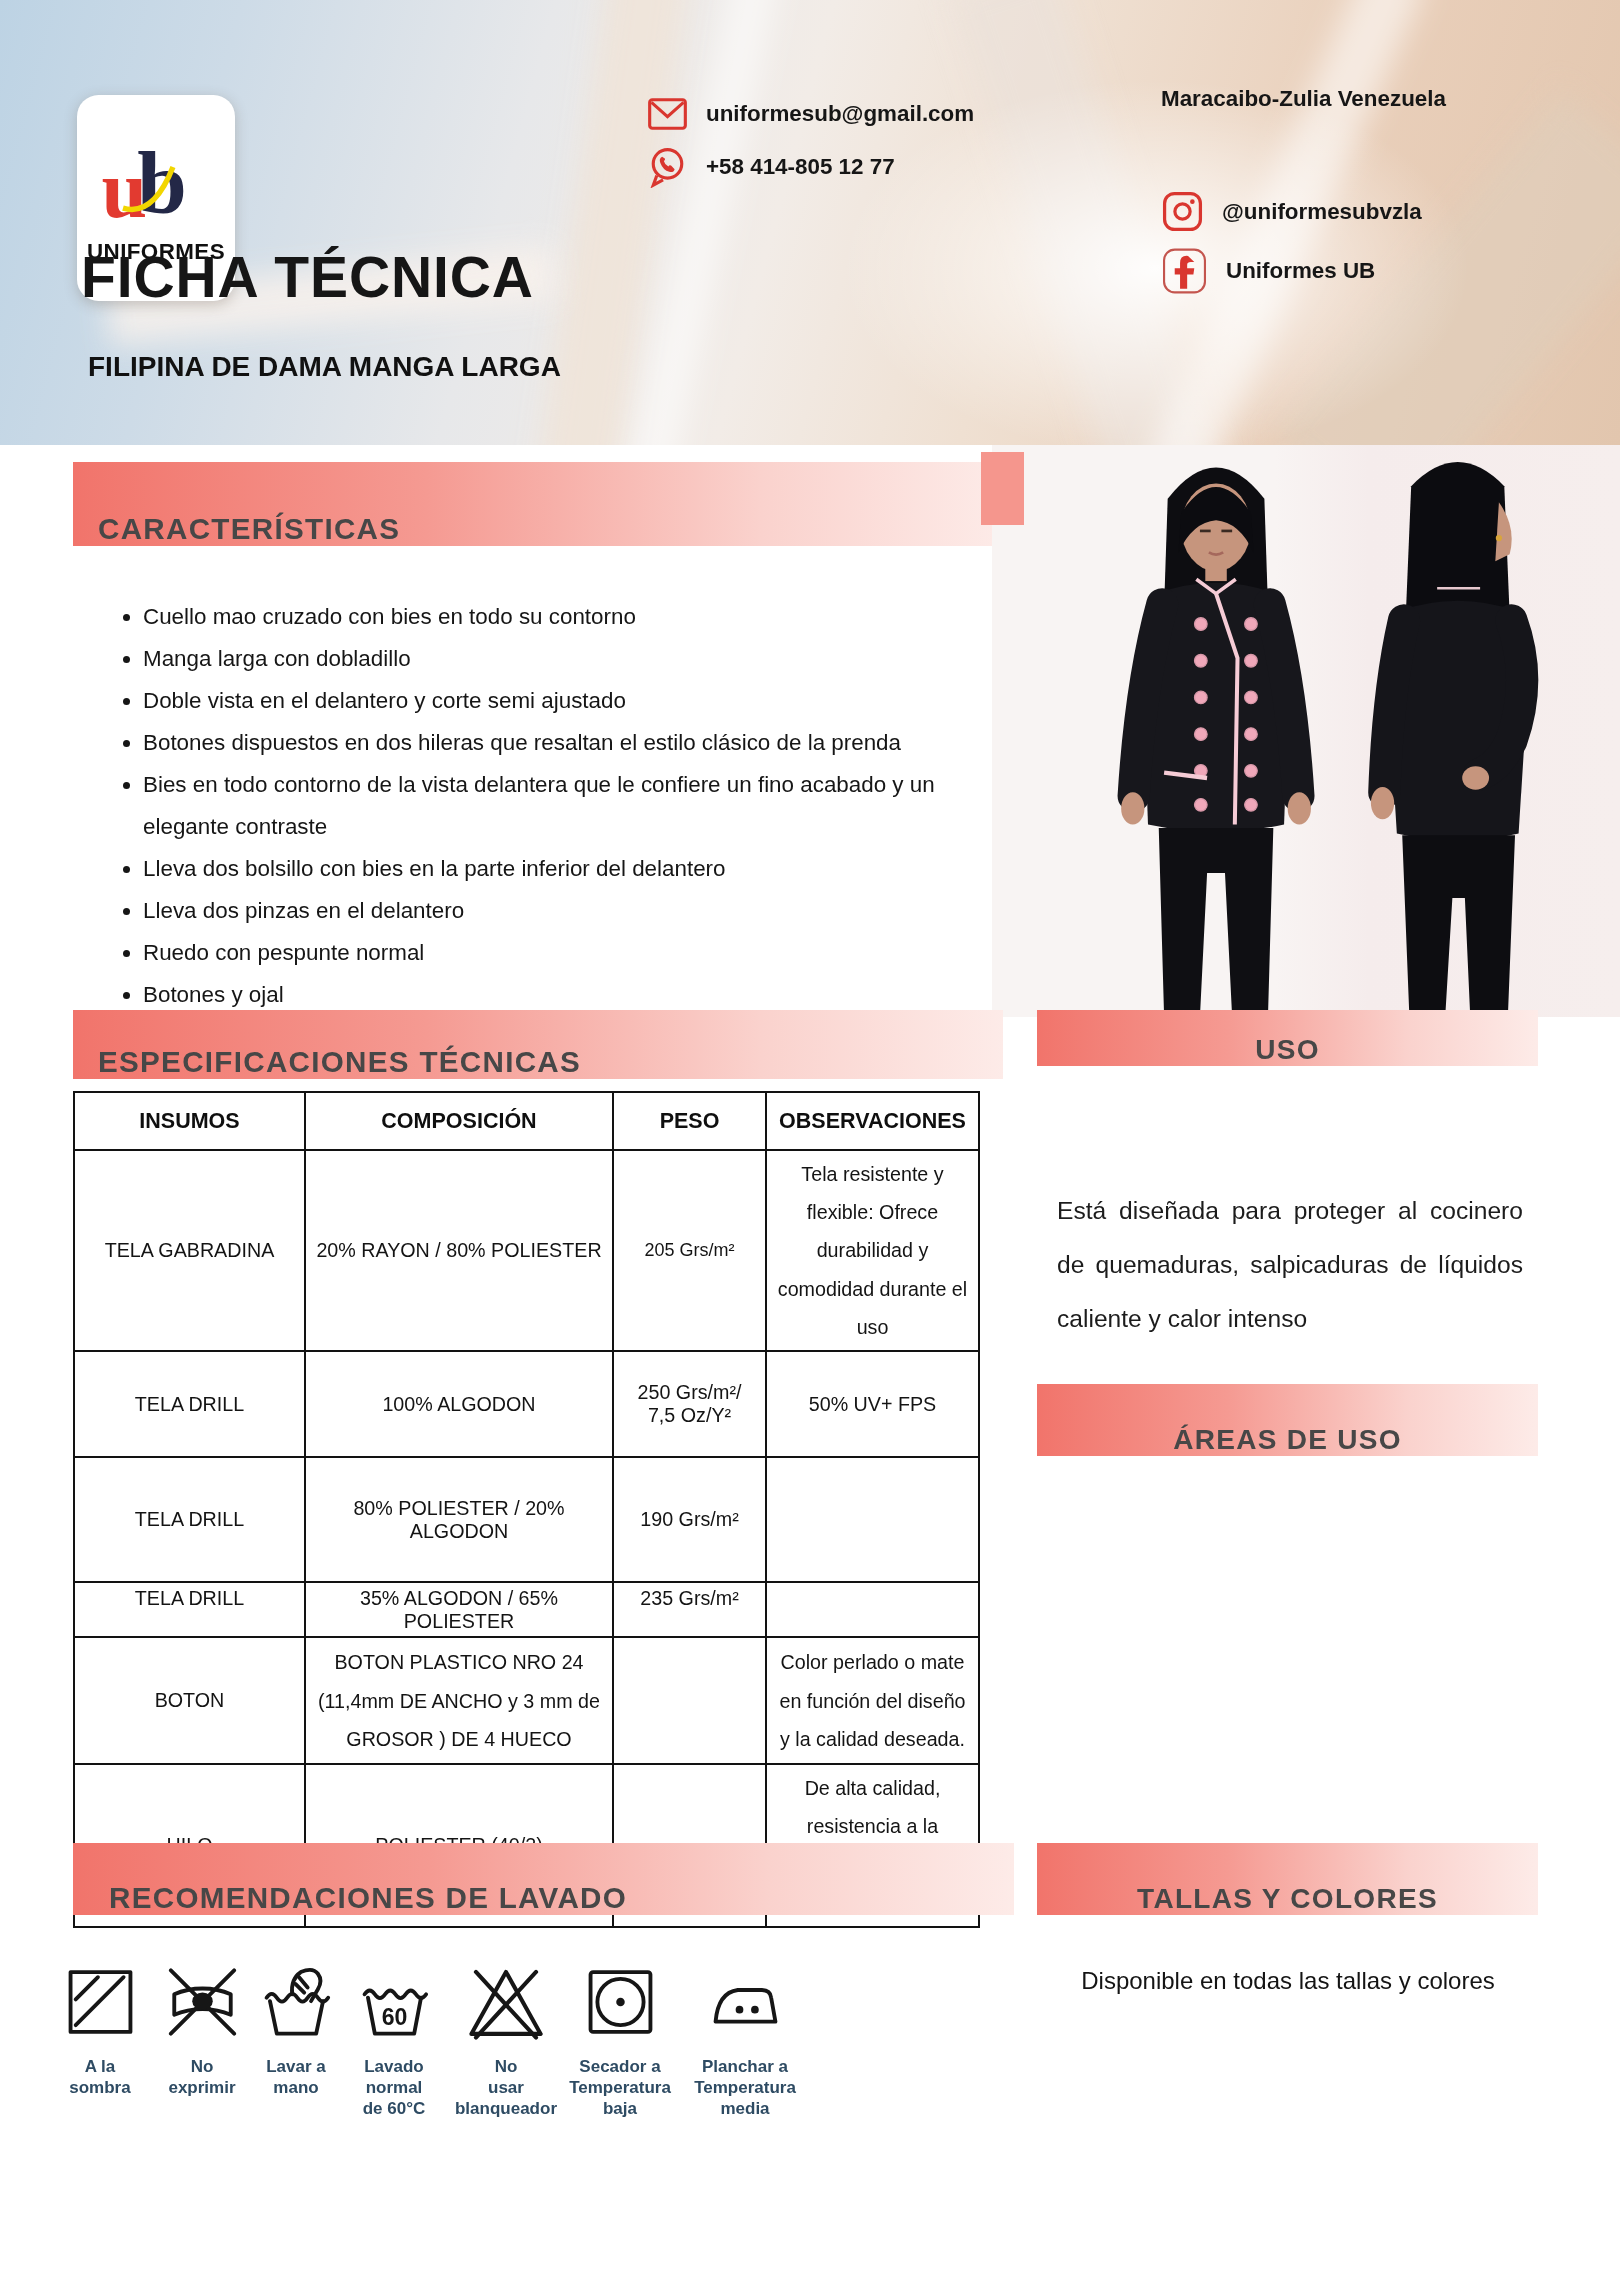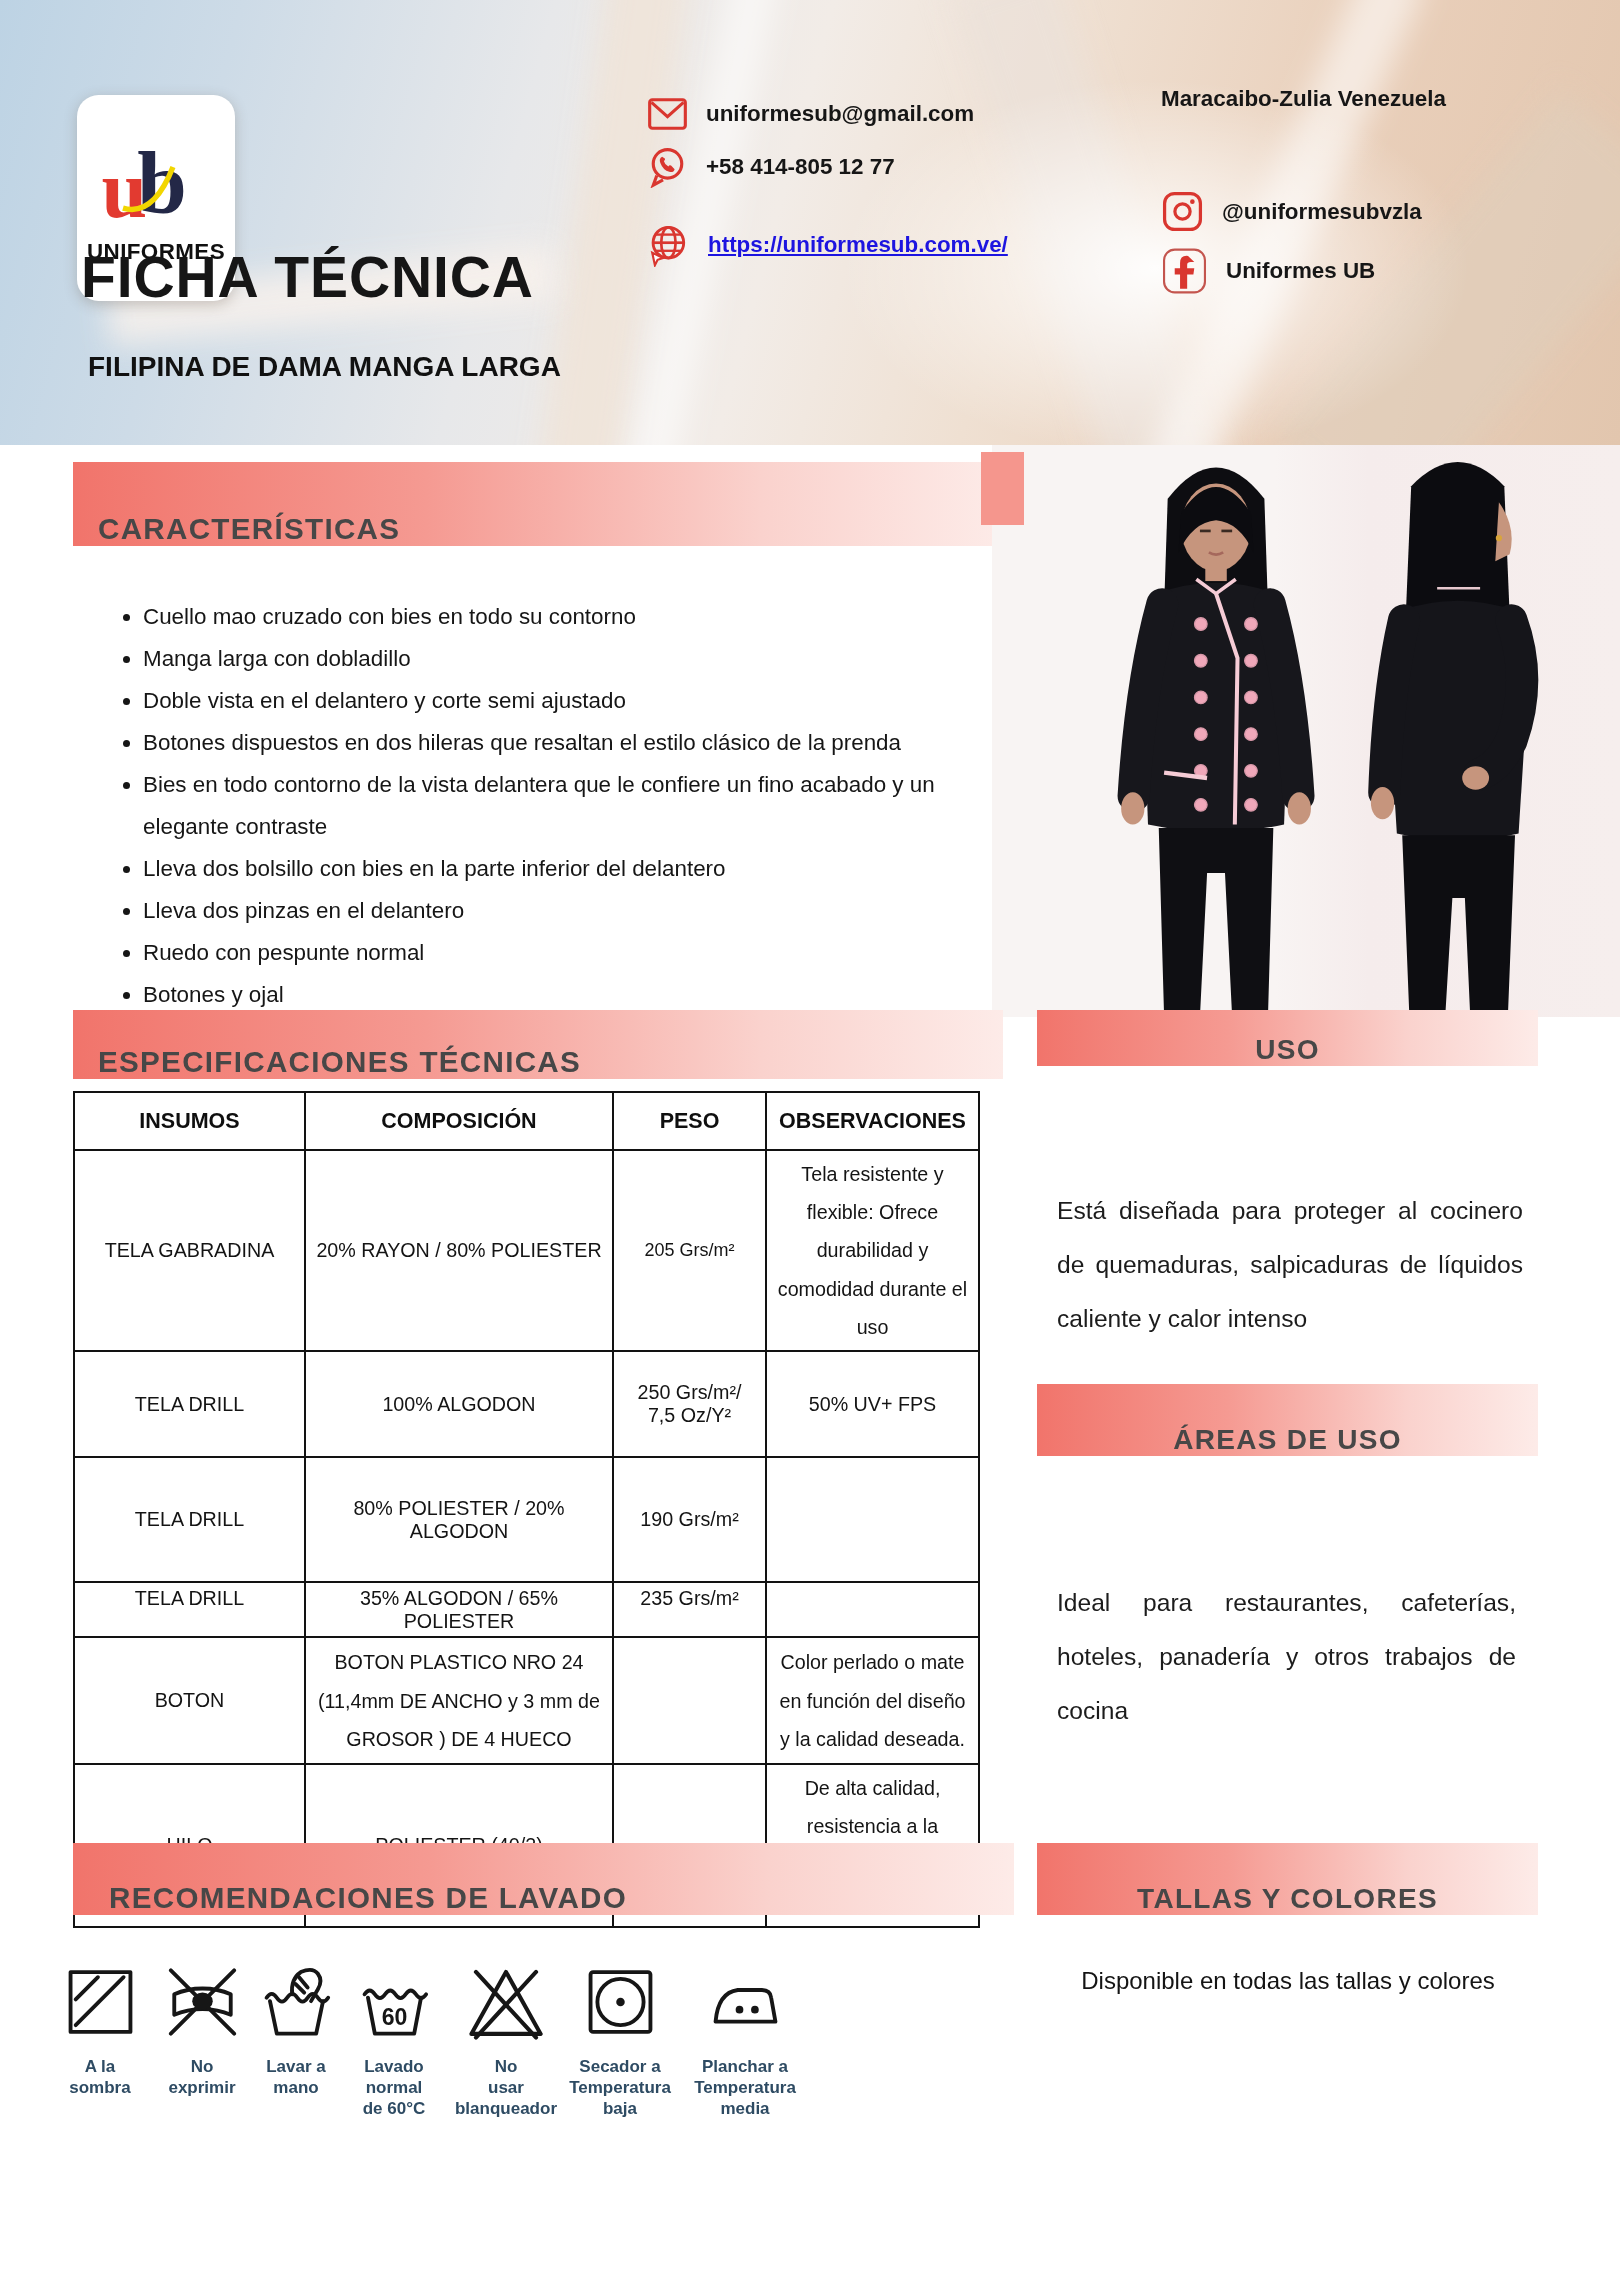--- a/index.html
+++ b/index.html
@@ -103,31 +103,20 @@
 
     <div class="c-row" style="left:647px;top:145px;">
       <svg width="41" height="43" viewBox="0 0 46 48">
         <circle cx="23" cy="21" r="16" stroke="#d9362f" stroke-width="3.5" fill="none"></circle>
         <path d="M11,34 L7,45 L18,39" stroke="#d9362f" stroke-width="3.5" fill="none"></path>
         <path d="M17,13 q-4,2 -2,7 q3,8 10,10 q5,1 6,-3 l-4,-4 q-2,-1 -3,1 q-4,-2 -5,-6 q2,-2 1,-3 z" fill="#d9362f"></path>
       </svg>
       <span class="c-text">+58 414-805 12 77</span>
     </div>
 
-    <div class="c-row" style="left:645px;top:222px;">
-      <svg width="45" height="45" viewBox="0 0 50 50">
-        <circle cx="26" cy="23" r="17" stroke="#d9362f" stroke-width="3.2" fill="none"></circle>
-        <ellipse cx="26" cy="23" rx="8" ry="17" stroke="#d9362f" stroke-width="3" fill="none"></ellipse>
-        <line x1="9" y1="23" x2="43" y2="23" stroke="#d9362f" stroke-width="3"></line>
-        <line x1="11" y1="14" x2="41" y2="14" stroke="#d9362f" stroke-width="2.6"></line>
-        <line x1="11" y1="32" x2="41" y2="32" stroke="#d9362f" stroke-width="2.6"></line>
-        <path d="M8,34 L20,40 L14,42 L11,48 Z" fill="#ffffff" stroke="#d9362f" stroke-width="2.4"></path>
-      </svg>
-      <span class="c-link">https://uniformesub.com.ve/</span>
-    </div>
 
     <div class="c-row" style="left:1161px;top:86px;">
       <span class="c-text">Maracaibo-Zulia Venezuela</span>
     </div>
 
     <div class="c-row" style="left:1161px;top:190px;">
       <svg width="43" height="43" viewBox="0 0 48 48">
         <rect x="4" y="4" width="40" height="40" rx="11" stroke="#d9362f" stroke-width="3.6" fill="none"></rect>
         <circle cx="24" cy="24" r="8.5" stroke="#d9362f" stroke-width="3.6" fill="none"></circle>
         <circle cx="35" cy="13" r="2.6" fill="#d9362f"></circle>
@@ -274,21 +263,20 @@
     </table>
 
   <div class="banner bc" style="left:1037px;top:1010px;width:501px;height:56px;">
     <span>USO</span>
   </div>
   <div class="uso-text">Está diseñada para proteger al cocinero de quemaduras, salpicaduras de líquidos caliente y calor intenso</div>
 
   <div class="banner bc" style="left:1037px;top:1384px;width:501px;height:72px;">
     <span>ÁREAS DE USO</span>
   </div>
-  <div class="areas-text">Ideal para  restaurantes, cafeterías, hoteles, panadería y otros trabajos de cocina</div>
 
   <div class="banner bl" style="left:73px;top:1843px;width:905px;height:72px;padding-left:36px;">
     <span>RECOMENDACIONES DE LAVADO</span>
   </div>
 
   <div class="laundry-item" style="left:39px;">
     <svg width="77" height="82" viewBox="0 0 90 90">
       <rect class="care" x="10" y="10" width="70" height="70"></rect>
       <line class="care" x1="16" y1="72" x2="72" y2="16"></line>
       <line class="care" x1="16" y1="42" x2="42" y2="16"></line>

